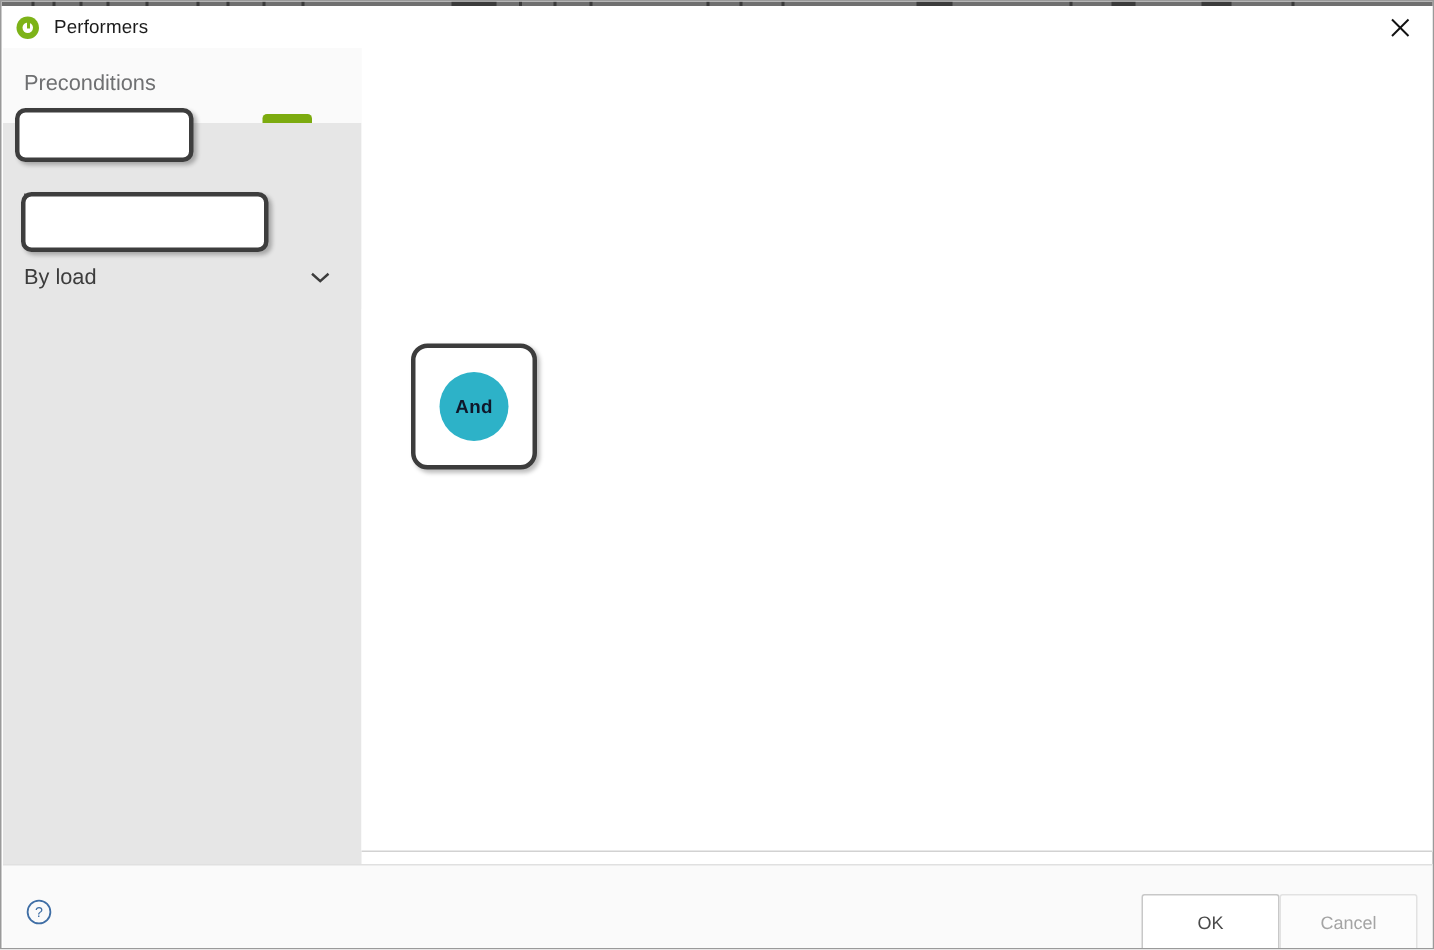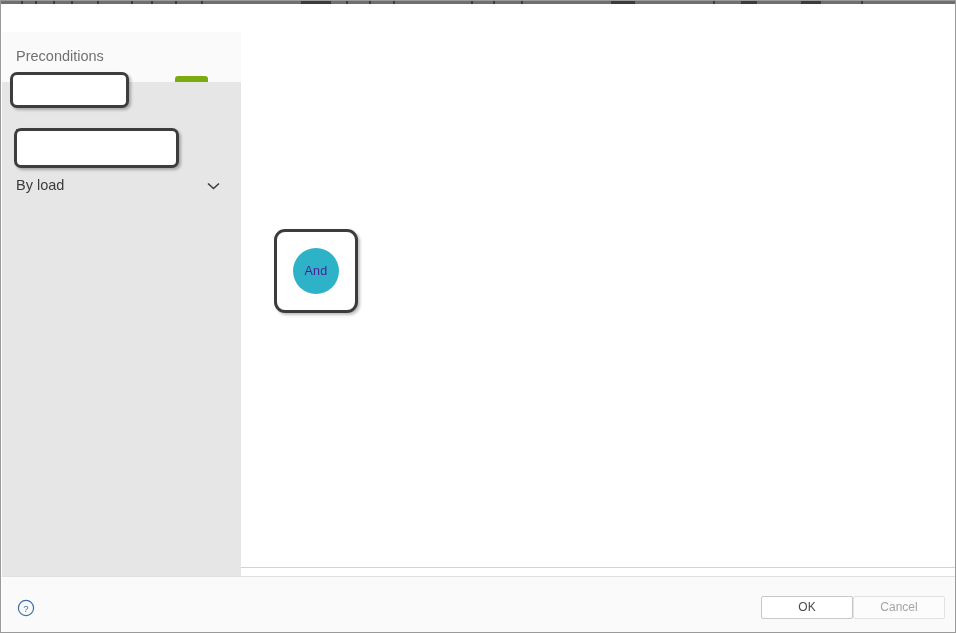--- a/index.html
+++ b/index.html
@@ -255,23 +255,24 @@
   }
   .and-circle {
     width: 46px; height: 46px;
     border-radius: 50%;
     background: #2db2c8;
     display: flex;
     align-items: center;
     justify-content: center;
   }
   .and-text {
-    color: #4c1d95;
+    color: #0f172a;
     font-size: 12.5px;
     letter-spacing: .2px;
+    font-weight: bold;
   }
 
   
   .footer {
     position: absolute;
     left: 1px; top: 575px;
     width: 954px; height: 57px;
     background: #fafafa;
     border-top: 1px solid #e0e0e0;
     box-sizing: border-box;
@@ -279,21 +280,21 @@
   .help-icon {
     position: absolute;
     left: 16px; top: 598px;
     width: 18px; height: 18px;
     cursor: pointer;
     display: block;
   }
   .btn {
     position: absolute;
     top: 595px;
-    height: 23px;
+    height: 38px;
     border-radius: 2px;
     font-size: 12px;
     font-family: "Liberation Sans", sans-serif;
     background: #ffffff;
     cursor: pointer;
     padding: 0;
     line-height: 21px;
     text-align: center;
     box-sizing: border-box;
   }
@@ -333,20 +334,34 @@
     <span class="tick" style="left:470px"></span>
     <span class="tick" style="left:492px"></span>
     <span class="tick" style="left:520px"></span>
     <span class="tick" style="left:610px;width:24px"></span>
     <span class="tick" style="left:712px"></span>
     <span class="tick" style="left:740px;width:16px"></span>
     <span class="tick" style="left:800px;width:20px"></span>
     <span class="tick" style="left:860px"></span>
   </div>
 
+  <div class="titlebar">
+    <span class="title-icon">
+      <span class="ring"></span>
+      <span class="hole"></span>
+      <span class="hand"></span>
+    </span>
+    <span class="title-text">Performers</span>
+    <div class="close-btn">
+      <svg width="13" height="13" viewBox="0 0 13 13" aria-hidden="true">
+        <line x1="1" y1="1" x2="12" y2="12" stroke="#111" stroke-width="1.3"></line>
+        <line x1="12" y1="1" x2="1" y2="12" stroke="#111" stroke-width="1.3"></line>
+      </svg>
+    </div>
+  </div>
 
   <div class="left-panel">
 
     <div class="precond-row">
       <div class="precond-field">
         <span class="label" title="Preconditions">Preconditions</span>
       </div>
     </div>
     <div class="precond-inner-line"></div>
     <button class="add-btn">+</button>

